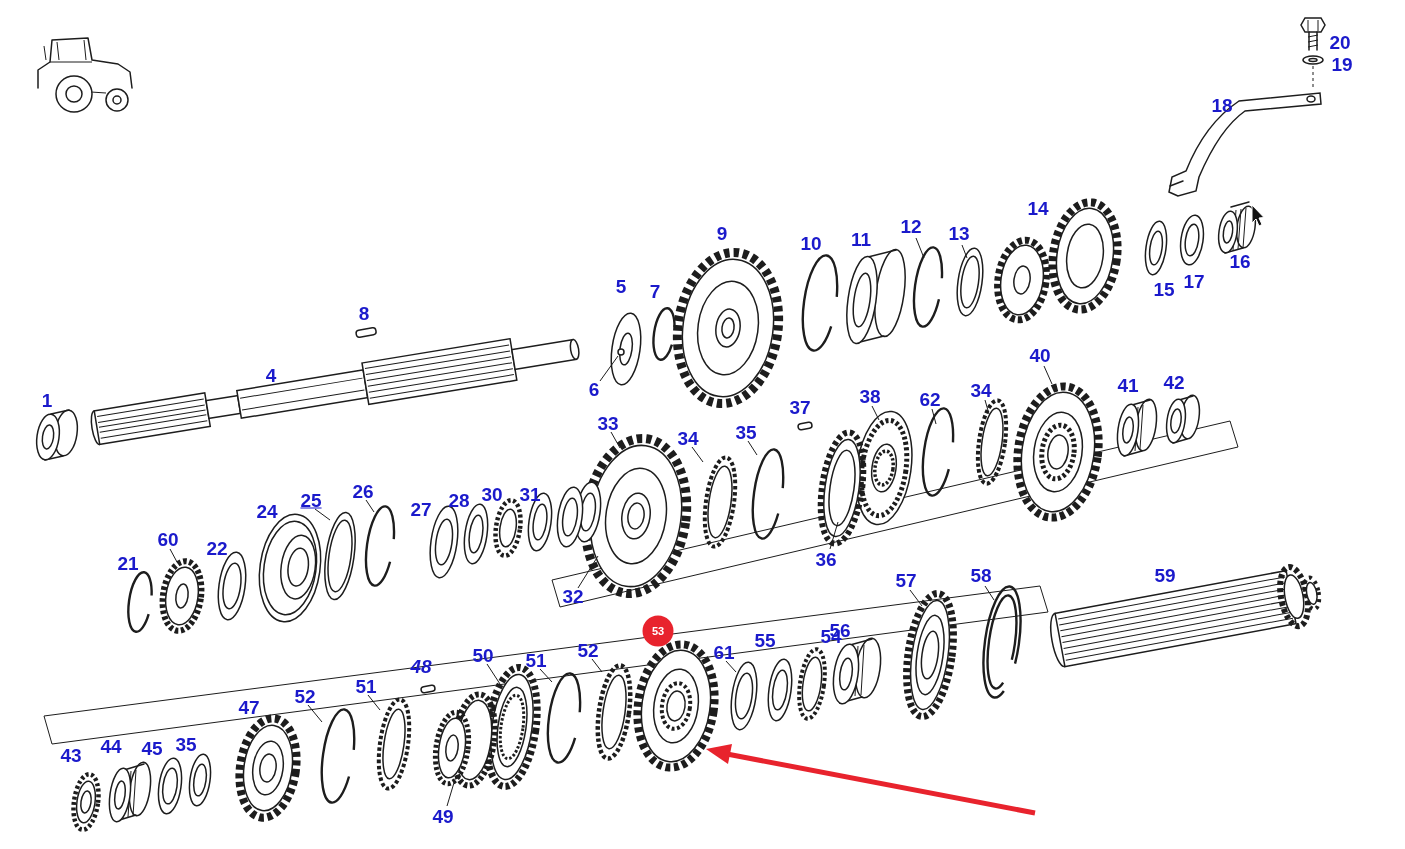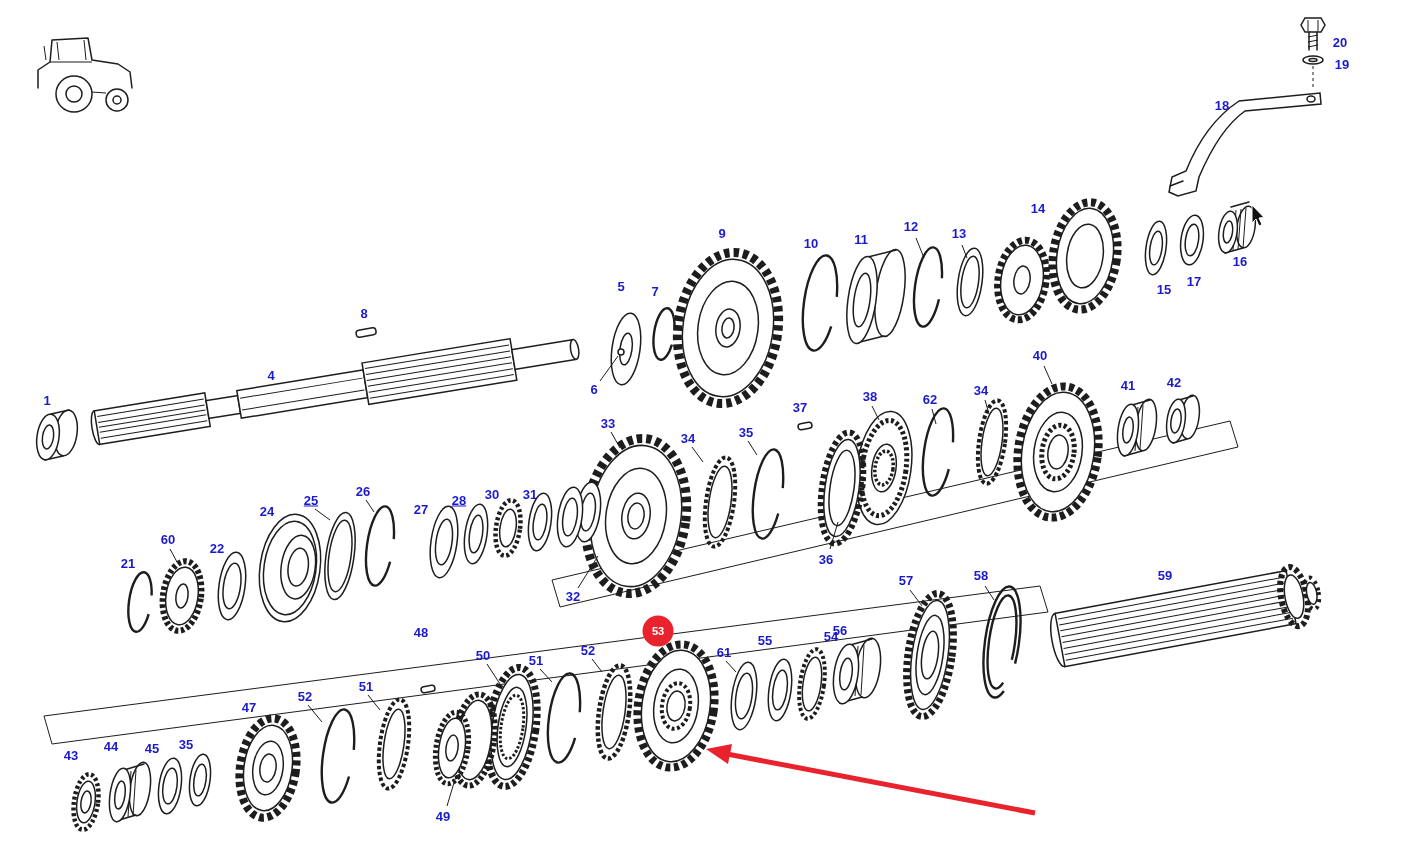--- a/index.html
+++ b/index.html
@@ -10,21 +10,21 @@
   html,body{margin:0;padding:0;background:#fff;}
   .canvas{
     position:relative;width:1405px;height:849px;background:#ffffff;
     font-family:"Liberation Sans", sans-serif;overflow:hidden;
     border-bottom:1px solid #cfcfcf;
   }
   .canvas > svg{position:absolute;left:0;top:0;z-index:1;}
   .part-labels{position:absolute;left:0;top:0;width:100%;height:100%;z-index:2;}
   .part-label{
     position:absolute;transform:translate(-50%,-50%);
-    color:var(--label-color);font-size:13px;font-weight:bold;
+    color:var(--label-color);font-size:19px;font-weight:bold;
     user-select:none;cursor:default;line-height:1;white-space:nowrap;
   }
   .part-label--highlight{
     background:var(--highlight-color);color:#ffffff;
     width:31px;height:31px;border-radius:50%;
     display:flex;align-items:center;justify-content:center;font-size:11px;
   }
   
   .o{fill:none;stroke:var(--line-color);stroke-width:1.5;stroke-linecap:round;stroke-linejoin:round;}
   .w{fill:#ffffff;stroke:var(--line-color);stroke-width:1.5;}
@@ -465,21 +465,21 @@
       <span class="part-label" style="left: 1194px; top: 281px;">17</span>
       <span class="part-label" style="left: 1222px; top: 105px;">18</span>
       <span class="part-label" style="left: 1342px; top: 64px;">19</span>
       <span class="part-label" style="left: 1340px; top: 42px;">20</span>
       <span class="part-label" style="left: 128px; top: 563px;">21</span>
       <span class="part-label" style="left: 217px; top: 548px;">22</span>
       <span class="part-label" style="left: 267px; top: 511px;">24</span>
       <span class="part-label" style="left: 311px; top: 500px; text-decoration: underline;">25</span>
       <span class="part-label" style="left: 363px; top: 491px;">26</span>
       <span class="part-label" style="left: 421px; top: 509px;">27</span>
-      <span class="part-label" style="left: 459px; top: 500px; text-decoration: underline;">28</span>
+      <span class="part-label" style="left: 459px; top: 500px;">28</span>
       <span class="part-label" style="left: 492px; top: 494px;">30</span>
       <span class="part-label" style="left: 530px; top: 494px;">31</span>
       <span class="part-label" style="left: 573px; top: 596px;">32</span>
       <span class="part-label" style="left: 608px; top: 423px;">33</span>
       <span class="part-label" style="left: 688px; top: 438px;">34</span>
       <span class="part-label" style="left: 746px; top: 432px;">35</span>
       <span class="part-label" style="left: 826px; top: 559px;">36</span>
       <span class="part-label" style="left: 800px; top: 407px;">37</span>
       <span class="part-label" style="left: 870px; top: 396px;">38</span>
       <span class="part-label" style="left: 930px; top: 399px;">62</span>
@@ -487,21 +487,21 @@
       <span class="part-label" style="left: 1040px; top: 355px;">40</span>
       <span class="part-label" style="left: 1128px; top: 385px;">41</span>
       <span class="part-label" style="left: 1174px; top: 382px; text-align: right;">42</span>
       <span class="part-label" style="left: 71px; top: 755px;">43</span>
       <span class="part-label" style="left: 111px; top: 746px;">44</span>
       <span class="part-label" style="left: 152px; top: 748px;">45</span>
       <span class="part-label" style="left: 186px; top: 744px;">35</span>
       <span class="part-label" style="left: 249px; top: 707px;">47</span>
       <span class="part-label" style="left: 305px; top: 696px;">52</span>
       <span class="part-label" style="left: 366px; top: 686px;">51</span>
-      <span class="part-label" style="left: 421px; top: 632px;">48</span>
+      <span class="part-label" style="left: 421px; top: 666px; font-style: italic;">48</span>
       <span class="part-label" style="left: 443px; top: 816px;">49</span>
       <span class="part-label" style="left: 483px; top: 655px;">50</span>
       <span class="part-label" style="left: 536px; top: 660px;">51</span>
       <span class="part-label" style="left: 588px; top: 650px;">52</span>
       <span class="part-label part-label--highlight" style="left: 658px; top: 631px;">53</span>
       <span class="part-label" style="left: 724px; top: 652px;">61</span>
       <span class="part-label" style="left: 765px; top: 640px;">55</span>
       <span class="part-label" style="left: 803px; top: 636px; margin-left: 28px;">54</span>
       <span class="part-label" style="left: 840px; top: 630px;">56</span>
       <span class="part-label" style="left: 906px; top: 580px;">57</span>

